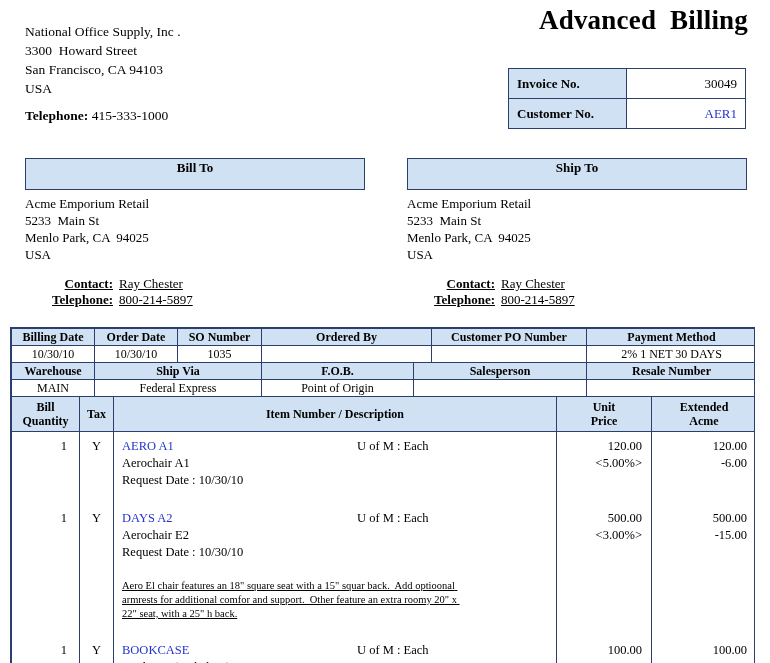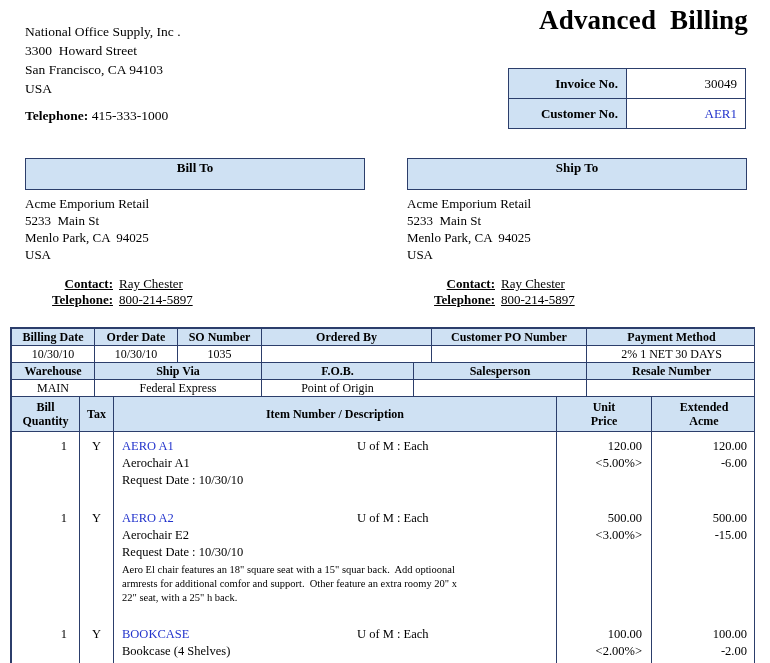--- a/index.html
+++ b/index.html
@@ -20,21 +20,21 @@
   .company .phone-row{margin-top:8px;}
   .blabel{font-weight:bold;}
   
   .title{
     position:absolute;top:5px;right:22px;
     font-size:27px;font-weight:bold;word-spacing:7px;letter-spacing:.2px;
   }
   
   .invoice-box{position:absolute;top:68px;left:508px;width:238px;border-collapse:collapse;table-layout:fixed;}
   .invoice-box td{border:1px solid var(--border);height:30px;font-size:13px;padding:0 8px;}
-  .invoice-box td.lbl{background:var(--fill);font-weight:bold;text-align:right;width:118px;}
+  .invoice-box td.lbl{background:var(--fill);font-weight:bold;width:118px;}
   .invoice-box td.val{text-align:right;}
   .invoice-box td.val.link{color:var(--link);}
   
   .addr-col{position:absolute;top:158px;width:340px;font-size:13px;}
   .addr-col.left{left:25px;}
   .addr-col.right{left:407px;}
   .bar{
     height:32px;border:1px solid var(--border);background:var(--fill);
     font-weight:bold;text-align:center;line-height:17px;font-size:13px;
   }
@@ -62,21 +62,21 @@
     padding-top:6px;padding-bottom:15px;font-size:12.5px;line-height:17px;
   }
   .item-row.last td{padding-bottom:45px;}
   .item-row td.qty{text-align:right;padding-right:12px;}
   .item-row td.tax{text-align:center;}
   .item-row td.desc{padding-left:8px;padding-right:4px;}
   .item-row td.money{text-align:right;padding-right:9px;}
   .item-line1{position:relative;}
   .item-no{color:var(--link);cursor:pointer;}
   .uom{position:absolute;left:235px;top:0;color:#000;}
-  .longdesc{font-size:10.5px;line-height:14px;width:348px;margin-top:2px;white-space:pre-wrap;}
+  .longdesc{font-size:10.5px;line-height:14px;width:348px;margin-top:18px;white-space:pre-wrap;text-decoration:underline;}
   .longdesc:empty{display:none;}
 </style>
 </head>
 <body>
 
 <div class="company">
   <div class="line">National Office Supply, Inc .</div>
   <div class="line">3300  Howard Street</div>
   <div class="line">San Francisco, CA 94103</div>
   <div class="line">USA</div>
@@ -238,21 +238,21 @@
         <div>120.00</div>
         <div>-6.00</div>
       </td>
     </tr>
 
     <tr class="item-row">
       <td class="qty">1</td>
       <td class="tax">Y</td>
       <td class="desc">
         <div class="item-line1">
-          <span class="item-no">AERO A2</span>
+          <span class="item-no">DAYS A2</span>
           <span class="uom">U of M : Each</span>
         </div>
         <div>Aerochair E2</div>
         <div>Request Date : 10/30/10</div>
         <div class="longdesc">Aero El chair features an 18" square seat with a 15" squar back.  Add optioonal armrests for additional comfor and support.  Other feature an extra roomy 20" x 22" seat, with a 25" h back.</div>
       </td>
       <td class="money">
         <div>500.00</div>
         <div>&lt;3.00%&gt;</div>
       </td>

